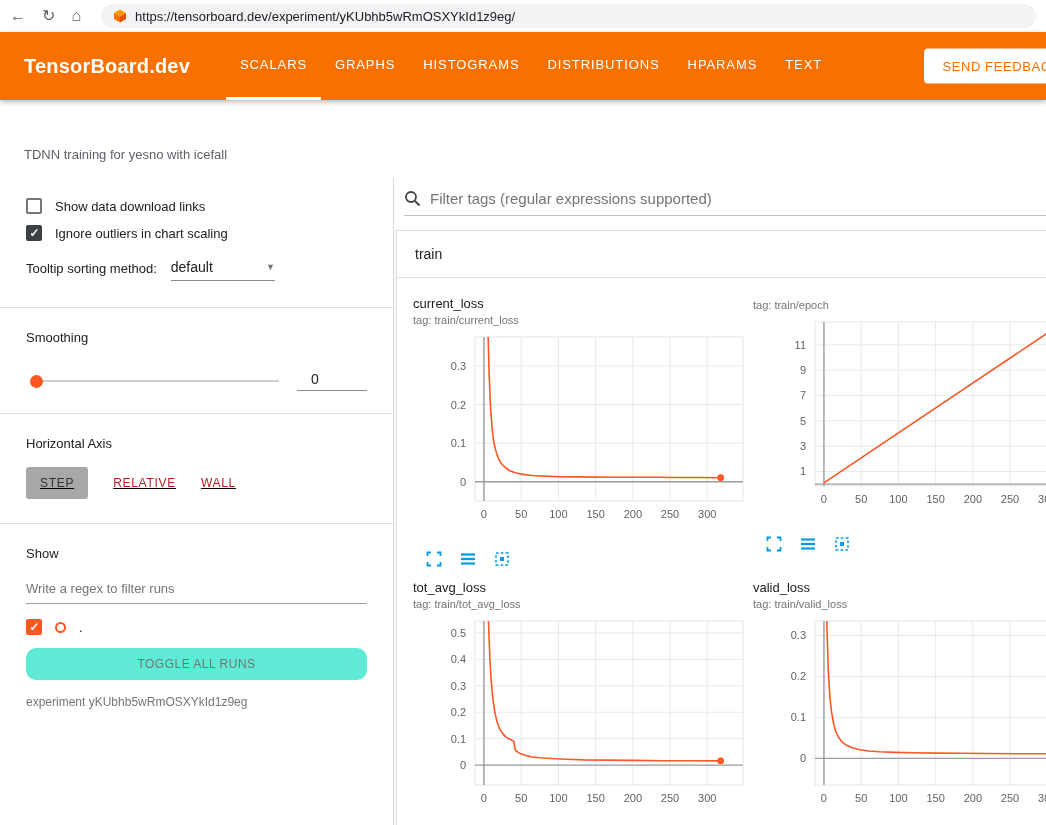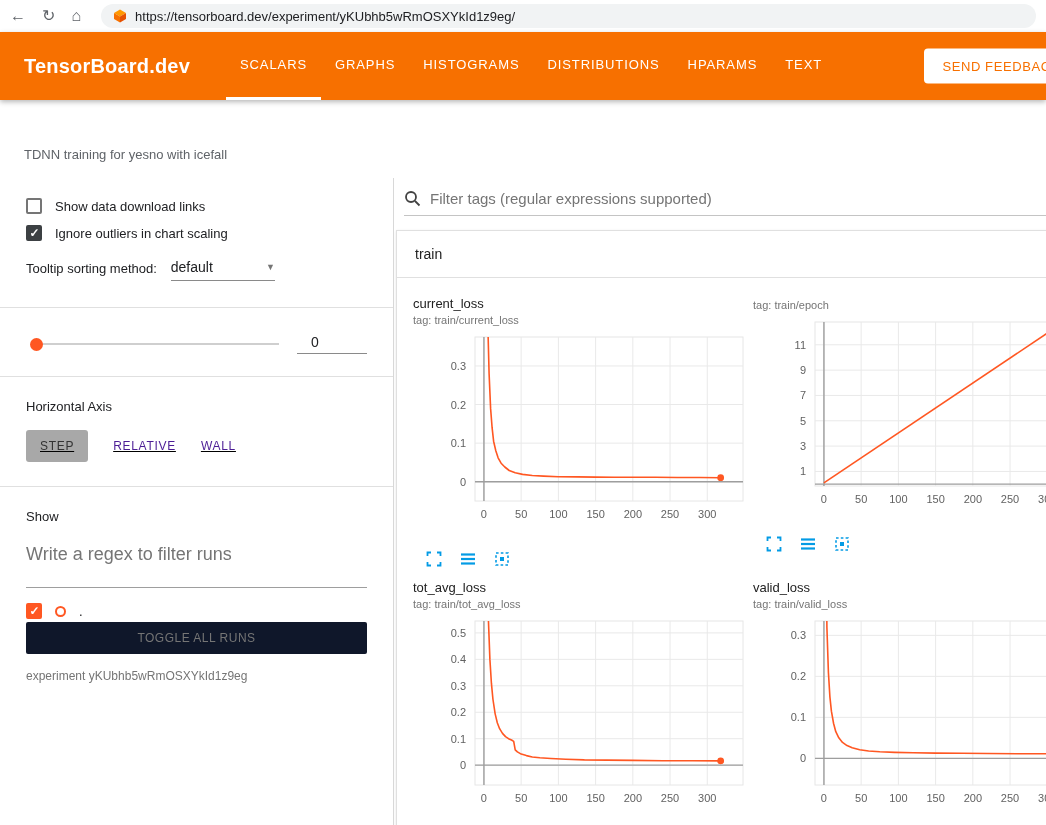--- a/index.html
+++ b/index.html
@@ -49,30 +49,30 @@
   .dropdown { width:104px; border-bottom:1px solid #8a8a8a; display:flex; justify-content:space-between;
     align-items:center; padding-bottom:5px; cursor:pointer; }
   .dropdown-value { font-size:14px; color:#202124; }
   .caret { font-size:9px; color:#757575; }
   .section-label { font-size:13px; color:#202124; margin-top:22px; }
   .slider-row { display:flex; align-items:center; margin-top:26px; padding-bottom:22px; }
   .slider-track { flex:1; height:2px; background:#cfcfcf; position:relative; margin-left:6px; cursor:pointer; }
   .slider-knob { width:13px; height:13px; border-radius:50%; background:#ff5722; position:absolute; left:-2px; top:-5.5px; cursor:pointer; }
   .slider-value { width:70px; margin-left:18px; border-bottom:1px solid #8a8a8a; font-size:14px; color:#202124; padding:0 0 3px 14px; }
   .axis-buttons { display:flex; align-items:center; gap:25px; margin-top:16px; padding-bottom:24px;text-decoration:underline; }
-  .axis-btn { font-size:12px; font-weight:500; letter-spacing:.7px; color:#4c1d95; cursor:pointer; background:none; border:none; font-family:inherit; }
+  .axis-btn { font-size:12px; font-weight:500; letter-spacing:.7px; color:#b91c1c; cursor:pointer; background:none; border:none; font-family:inherit; }
   .axis-btn.selected { background:#a8a8a8; color:#333; padding:9px 14px; border-radius:3px; }
-  .runs-input { width:100%; border:none; outline:none; border-bottom:1px solid #9e9e9e; font-size:18px;
-    padding:4px 0 22px; color:#a21caf; background:transparent; margin-top:16px; font-family:inherit; }
+  .runs-input { width:100%; border:none; outline:none; border-bottom:1px solid #9e9e9e; font-size:13px;
+    padding:4px 0 7px; color:#a21caf; background:transparent; margin-top:16px; font-family:inherit; }
   .runs-input::placeholder { color:#757575; }
   .run-row { display:flex; align-items:center; gap:13px; margin-top:15px; cursor:pointer; }
   .run-swatch { width:11px; height:11px; border:2px solid #ff5722; border-radius:50%; flex-shrink:0; }
   .run-name { font-size:13px; color:#202124; }
-  .toggle-btn { margin-top:3px; width:100%; background:#0f172a; border:none; color:#757575; font-size:12px;
-    font-weight:500; letter-spacing:.5px; padding:9px 0; border-radius:2px; cursor:pointer; text-align:center; font-family:inherit; }
+  .toggle-btn { margin-top:13px; width:100%; background:#5eead4; border:none; color:#757575; font-size:12px;
+    font-weight:500; letter-spacing:.5px; padding:9px 0; border-radius:10px; cursor:pointer; text-align:center; font-family:inherit; }
   .exp-caption { font-size:12px; color:#757575; margin-top:15px; }
 
   
   .filter-row { display:flex; align-items:center; gap:9px; margin:12px 0 0 10px; padding-bottom:8px; border-bottom:1px solid #c4c4c4; }
   .filter-input { flex:1; border:none; outline:none; font-size:15px; color:#202124; background:transparent; font-family:inherit; }
   .filter-input::placeholder { color:#757575; }
   .card { margin:14px 0 0 2px; width:714px; background:#fff; border:1px solid #e0e0e0; box-shadow:0 1px 3px rgba(0,0,0,.10); }
   .card-header { font-size:14px; color:#212121; padding:15px 18px; border-bottom:1px solid #e0e0e0; cursor:pointer; }
   .charts-grid { display:grid; grid-template-columns:340px 340px; padding:18px 0 0 16px; row-gap:6px; }
   .chart { width:340px; }
@@ -131,20 +131,21 @@
     <div class="tooltip-row">
       <span class="tooltip-label">Tooltip sorting method:</span>
       <div class="dropdown">
         <span class="dropdown-value">default</span>
         <span class="caret">▼</span>
       </div>
     </div>
 
     <div class="divider"></div>
 
+    <div class="section-label">Smoothing</div>
     <div class="slider-row">
       <div class="slider-track">
         <div class="slider-knob"></div>
       </div>
       <div class="slider-value">0</div>
     </div>
 
     <div class="divider"></div>
 
     <div class="section-label">Horizontal Axis</div>

